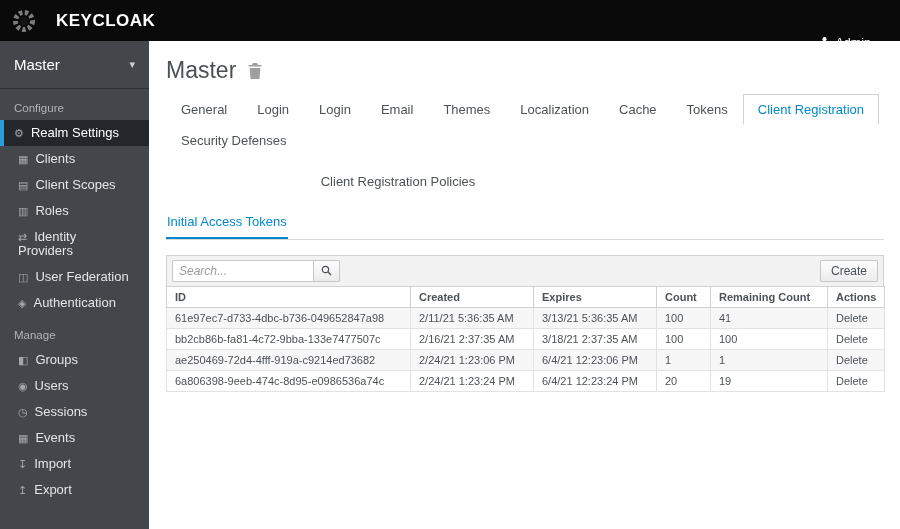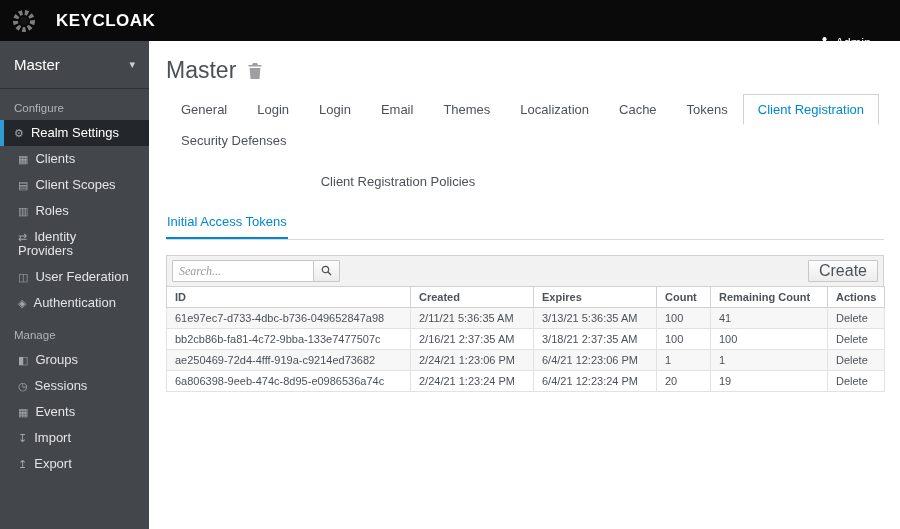--- a/index.html
+++ b/index.html
@@ -39,26 +39,26 @@
 
   .subtabs { display:flex; gap:32px; border-bottom:1px solid #d9d9d9; margin-top:10px; }
   .subtab { padding:8px 1px; font-size:13px; color:#4d5258; cursor:pointer; border-bottom:2px solid transparent; }
   .subtab.active { color:#0088ce; border-bottom:2px solid #0088ce;margin-top:40px; }
 
   
   .table-toolbar { margin-top:15px; background:#f2f2f2; border:1px solid #d1d1d1; border-bottom:none;
                    padding:4px 5px; display:flex; align-items:center; justify-content:space-between; height:31px; }
   .search-group { display:flex; }
   .search-input { width:142px; height:22px; border:1px solid #c7c7c7; padding:2px 6px; font-size:12px;
-                  color:#4d5258; font-family:Liberation Serif, serif; border-radius:1px; }
+                  color:#4d5258; font-family:Liberation Sans, sans-serif; border-radius:1px; }
   .search-input::placeholder { color:#9b9b9b; font-style:italic; }
   .search-btn { width:27px; height:22px; margin-left:-1px; border:1px solid #c7c7c7;
                 background:linear-gradient(#fdfdfd,#ececec); cursor:pointer; display:flex;
                 align-items:center; justify-content:center; border-radius:1px; }
-  .create-btn { height:22px; padding:0 10px; font-size:16px; color:#4d5258; border:1px solid #c7c7c7;
+  .create-btn { height:22px; padding:0 10px; font-size:12px; color:#4d5258; border:1px solid #c7c7c7;
                 background:linear-gradient(#fdfdfd,#ececec); cursor:pointer; border-radius:1px;
                 font-family:"Liberation Sans", sans-serif; }
 
   
   table.data { width:718px; border-collapse:collapse; table-layout:fixed; font-size:11px; color:#4d5258; }
   table.data th { text-align:left; font-weight:bold; padding:4px 8px; border:1px solid #d1d1d1; background:#fff; }
   table.data td { padding:4px 8px; border:1px solid #e2e2e2; border-top:none; overflow:hidden;
                   white-space:nowrap; text-overflow:ellipsis;margin-top:40px; }
   table.data tbody tr:nth-child(odd) { background:#f7f7f7; }
   table.data tbody tr:nth-child(even) { background:#ffffff; }
@@ -118,20 +118,23 @@
     <div class="nav-item">
       <span class="ico">◫</span><span>User Federation</span>
     </div>
     <div class="nav-item">
       <span class="ico">◈</span><span>Authentication</span>
     </div>
 
     <div class="nav-section-label">Manage</div>
     <div class="nav-item">
       <span class="ico">◧</span><span>Groups</span>
+    </div>
+    <div class="nav-item">
+      <span class="ico">◉</span><span>Users</span>
     </div>
     <div class="nav-item">
       <span class="ico">◷</span><span>Sessions</span>
     </div>
     <div class="nav-item">
       <span class="ico">▦</span><span>Events</span>
     </div>
     <div class="nav-item">
       <span class="ico">↧</span><span>Import</span>
     </div>

